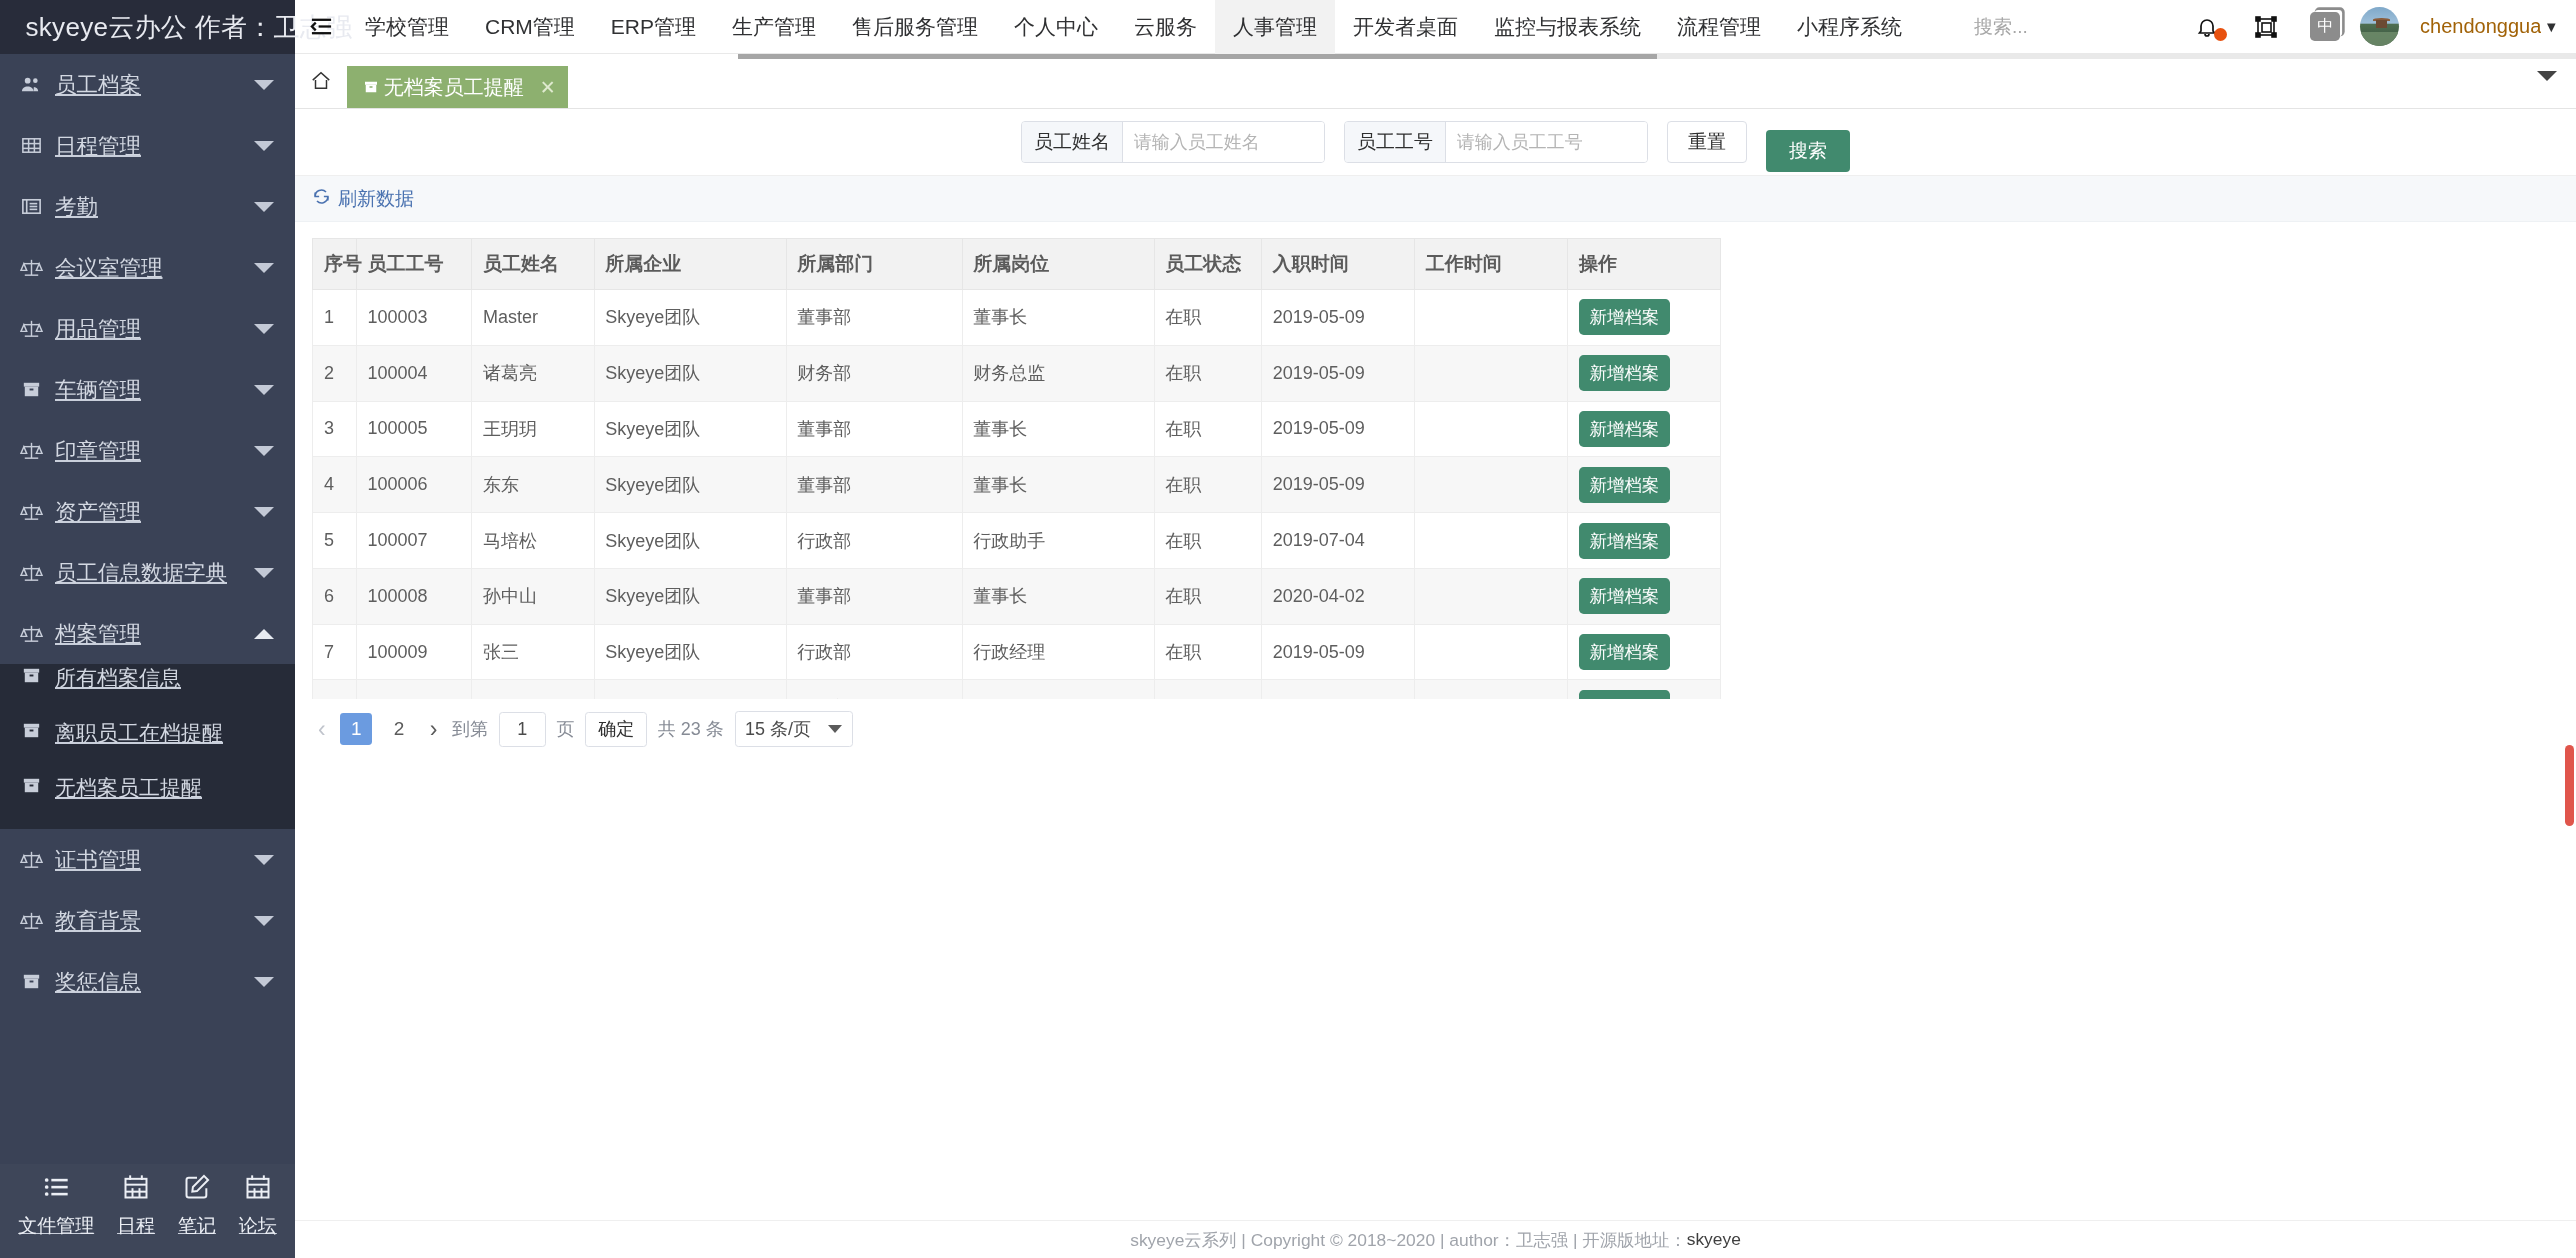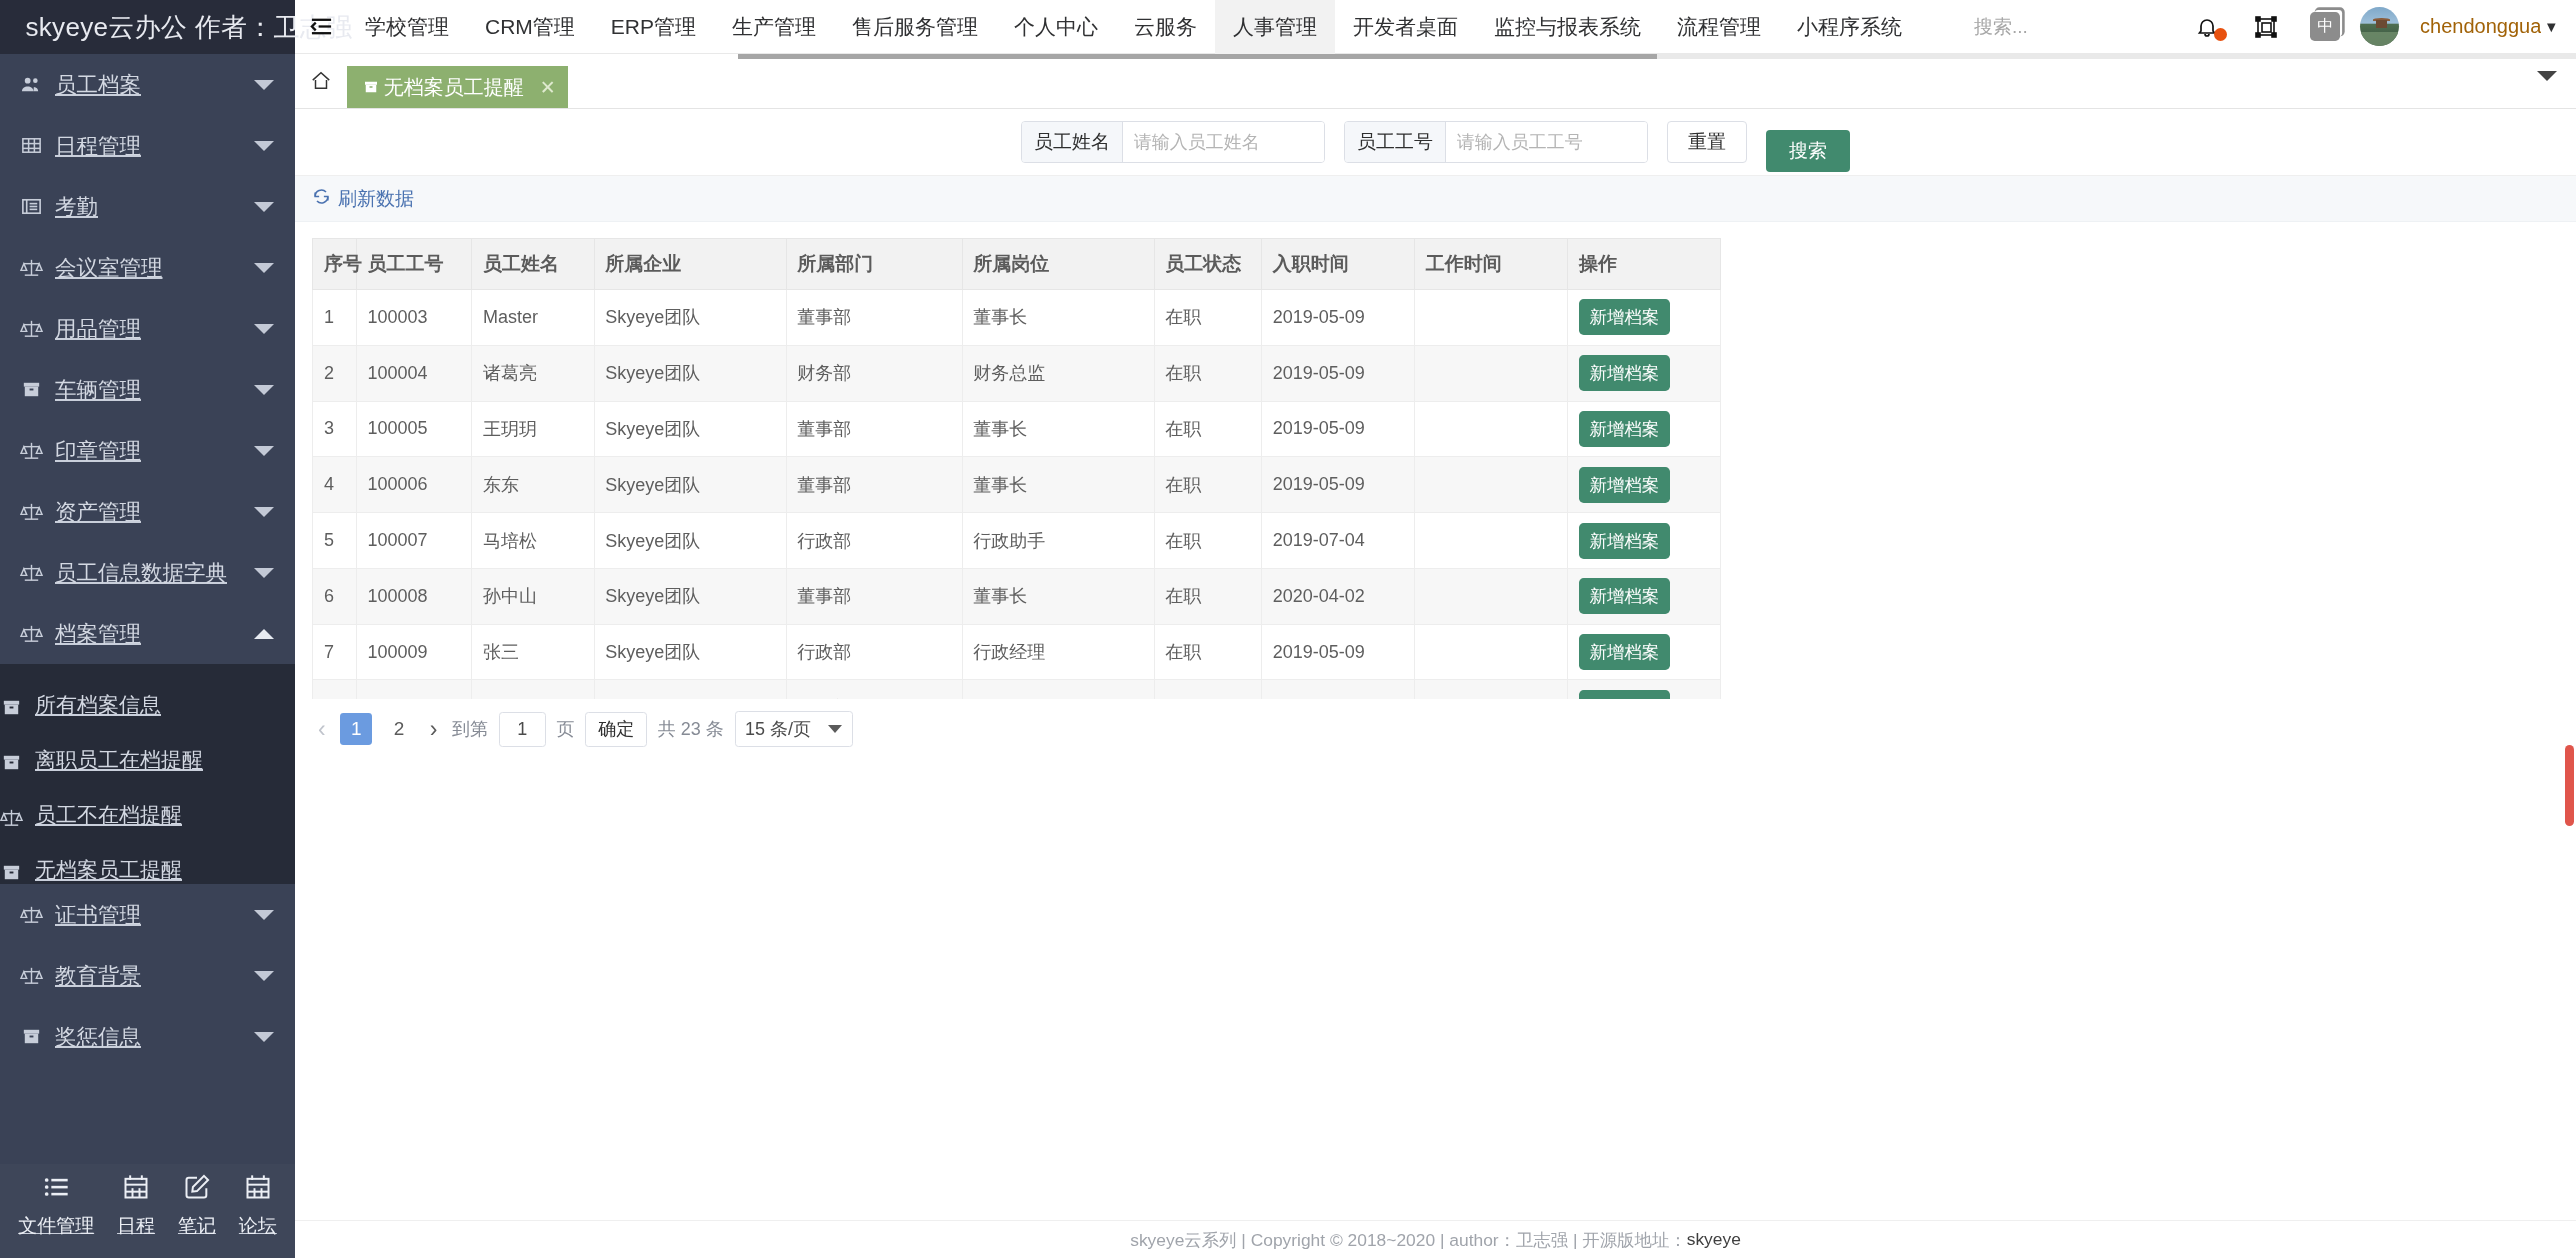--- a/index.html
+++ b/index.html
@@ -68,21 +68,21 @@
   }
   .mrow.open { background: #3a4256; }
   .micon { width: 35px; flex: none; display: flex; align-items: center; }
   .micon svg { width: 23px; height: 23px; }
   .mlabel { flex: 1; white-space: nowrap; }
   .arrow { width: 0; height: 0; border-left: 10px solid transparent; border-right: 10px solid transparent;
            border-top: 10.7px solid #c3c9d6; }
   .arrow.up { border-top: none; border-bottom: 10.7px solid #e6eaf1; }
   .submenu { background: #262b38; }
   .srow {
-    height: 55px; display: flex; align-items: flex-end; 
+    height: 55px; display: flex; align-items: flex-start; padding-left: 20px;
     font-size: 21px; color: #d3d8e2; cursor: pointer;
   }
   .srow .micon { width: 35px; }
   .sidebar-foot {
     height: 94px; flex: none; background: #3e4659; display: flex; align-items: center;
     justify-content: space-around; padding: 0 6.7px 9.4px;
   }
   .footitem { display: flex; flex-direction: column; align-items: center; gap: 6.7px; cursor: pointer; }
   .footitem svg { width: 28px; height: 28px; }
   .footitem span { font-size: 19px; color: #eceff5; white-space: nowrap; }
@@ -414,32 +414,20 @@
         </div>
         <div class="srow">
           <span class="micon">
             <svg viewBox="0 0 24 24" fill="#c7cdd9">
                 <rect x="4" y="5" width="16" height="4"></rect>
                 <rect x="5" y="9" width="14" height="10"></rect>
                 <rect x="10" y="11" width="4" height="2" fill="#262b38"></rect>
               </svg>
           </span>
           <span>离职员工在档提醒</span>
-        </div>
-        <div class="srow">
-          <span class="micon">
-            <svg viewBox="0 0 24 24" fill="none" stroke="#c7cdd9" stroke-width="1.5">
-                <line x1="12" y1="4" x2="12" y2="20"></line>
-                <line x1="5" y1="20" x2="19" y2="20"></line>
-                <line x1="4" y1="8" x2="20" y2="8"></line>
-                <path d="M4 8 1 15h6z"></path>
-                <path d="M20 8 17 15h6z"></path>
-              </svg>
-          </span>
-          <span>员工不在档提醒</span>
         </div>
         <div class="srow">
           <span class="micon">
             <svg viewBox="0 0 24 24" fill="#c7cdd9">
                 <rect x="4" y="5" width="16" height="4"></rect>
                 <rect x="5" y="9" width="14" height="10"></rect>
                 <rect x="10" y="11" width="4" height="2" fill="#262b38"></rect>
               </svg>
           </span>
           <span>无档案员工提醒</span>

